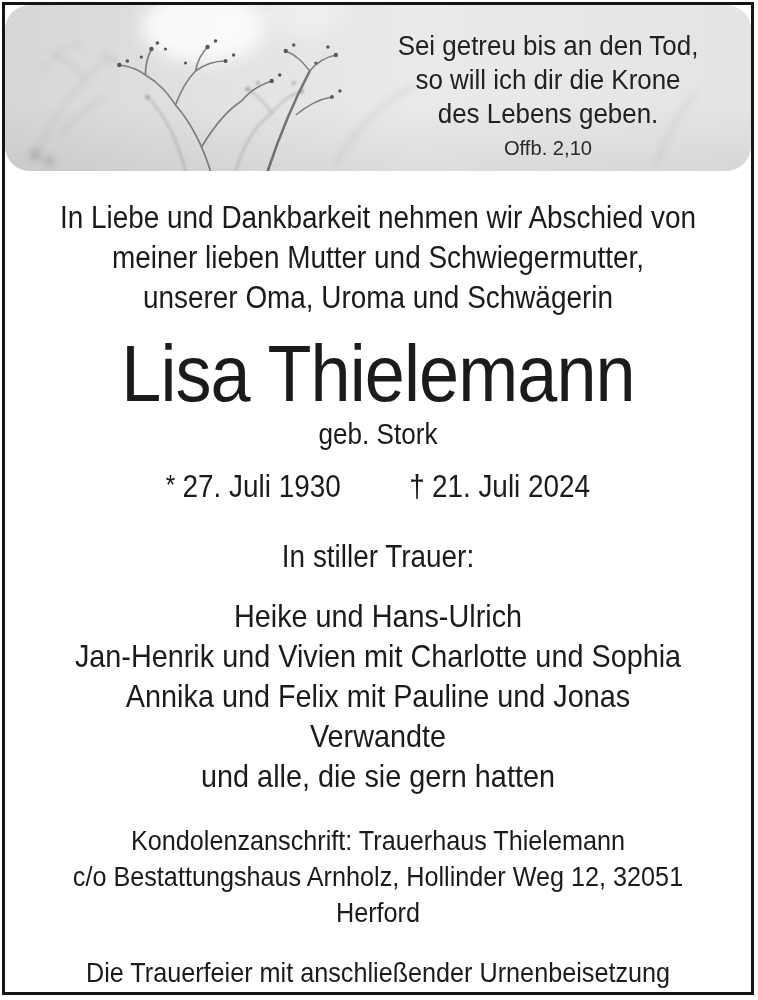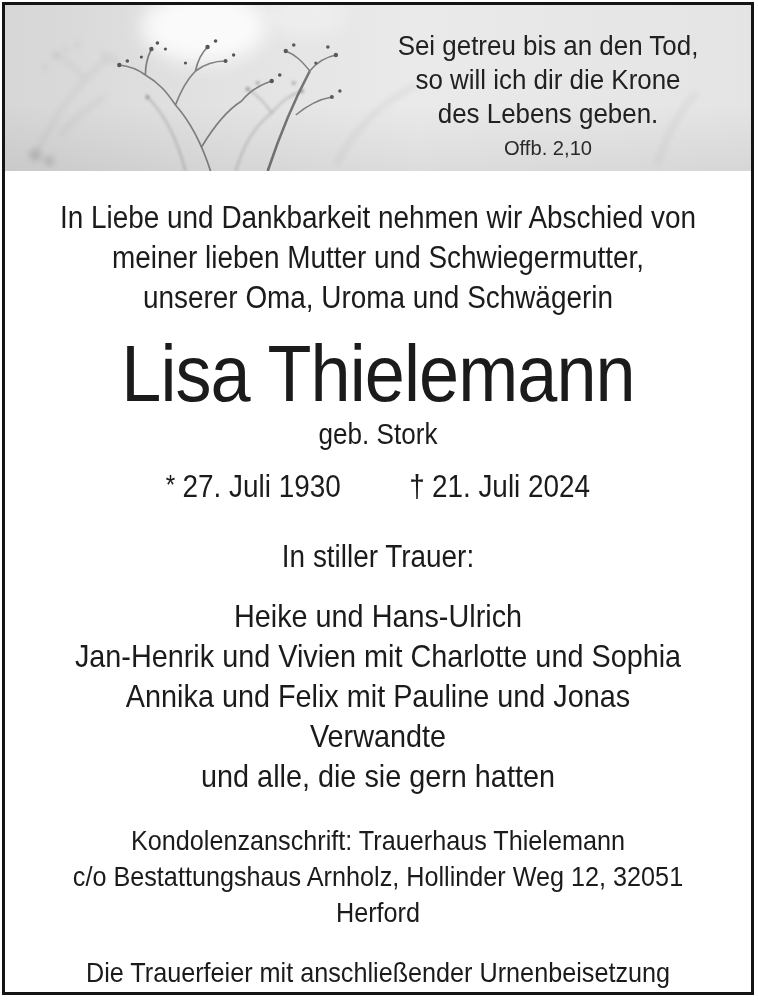--- a/index.html
+++ b/index.html
@@ -32,20 +32,21 @@
     overflow: hidden;
   }
 
   
   .photo-band {
     position: relative;
     width: 100%;
     height: 166px;
     background: #e6e6e6;
     overflow: hidden;
+    border-radius: 25px;
   }
   .photo-band svg {
     position: absolute;
     inset: 0;
     width: 100%;
     height: 100%;
     display: block;
   }
 
   .quote {

